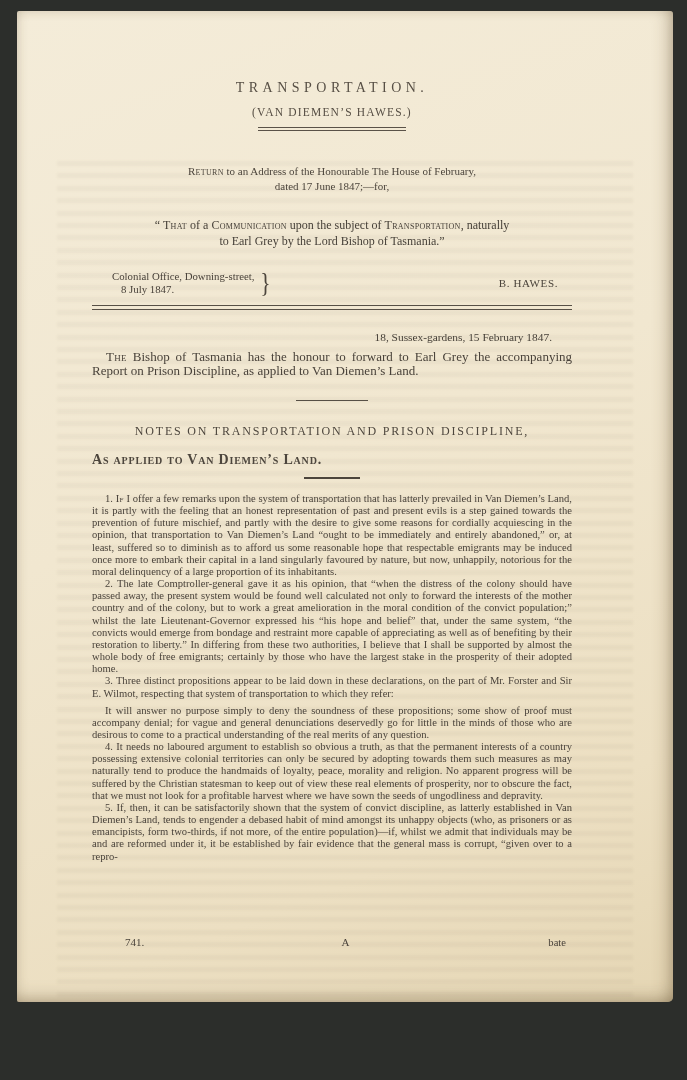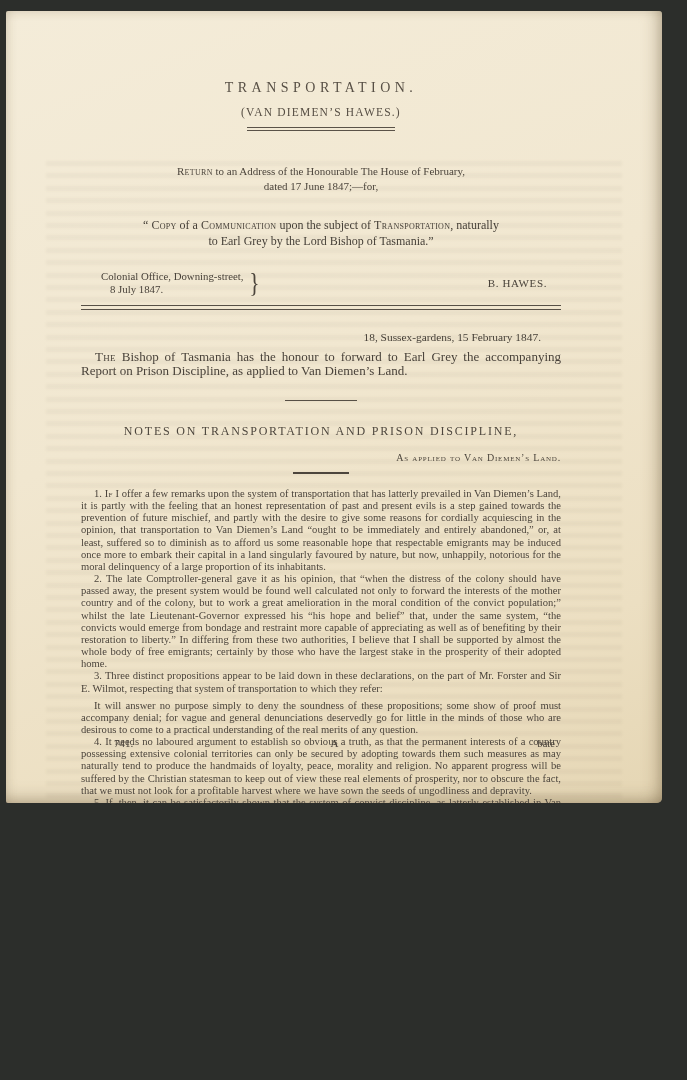--- a/index.html
+++ b/index.html
@@ -4,21 +4,21 @@
 <style>
   html,body{margin:0;padding:0;}
   body{
     width:687px;height:1080px;
     background:#2c2e2b;
     position:relative;
     font-family:"Liberation Serif", serif;
     overflow:hidden;
   }
   .page{
-    position:absolute;left:6px;top:11px;width:656px;height:792px;
+    position:absolute;left:17px;top:11px;width:656px;height:991px;
     background:linear-gradient(158deg,#f4ecd9 0%,#f1e7d0 45%,#ecdfc2 80%,#e5d6b4 100%);
     border-radius:2px 3px 5px 2px;
     box-shadow: inset -12px 0 18px -10px rgba(95,75,45,.45),
                 inset 0 -12px 18px -10px rgba(95,75,45,.40),
                 inset 6px 4px 14px -10px rgba(95,75,45,.35);
     overflow:hidden;
     color:#49423a;
   }
   .bleed-through{
     position:absolute;left:40px;right:40px;top:150px;height:840px;
@@ -56,21 +56,21 @@
   .imprint-spacer{flex:1;}
   .imprint-signature{align-self:center;font-size:11px;letter-spacing:.6px;margin-right:14px;}
 
   .double-rule{height:3px;border-top:1px solid #575046;border-bottom:1px solid #575046;margin-top:9px;}
 
   .dateline{margin:21px 20px 0 0;text-align:right;font-size:11.4px;color:#453f37;}
   .letter-body{margin:7px 0 0 0;text-align:justify;font-size:13px;line-height:13.5px;text-indent:14px;}
 
   .short-rule{width:72px;border-top:1px solid #575046;margin:23px auto 0 auto;}
   .notes-heading{margin:23px 0 0 0;text-align:center;font-size:12px;font-weight:normal;letter-spacing:1.8px;color:#4d463d;}
-  .notes-subheading{margin:13px 0 0 0;text-align:right;font-size:10px;font-weight:normal;letter-spacing:.8px;font-variant:small-caps;color:#4d463d;}
+  .notes-subheading{margin:13px 0 0 0;text-align:left;font-size:14px;font-weight:bold;letter-spacing:.8px;font-variant:small-caps;color:#4d463d;}
   .thick-rule{width:56px;border-top:2.5px solid #4c453c;margin:9px auto 0 auto;}
 
   .body-text{margin-top:14px;font-size:10.6px;line-height:12.15px;color:#4a433b;}
   .para{margin:0;text-align:justify;text-indent:13px;}
   .prop-list{margin:4px 0 5px 63px;}
   .prop-item{margin:0;padding-left:12px;text-indent:-12px;text-align:left;}
   .interjection{margin-top:5px;}
 
   .page-footer{
     position:absolute;left:75px;width:480px;bottom:54px;
@@ -93,21 +93,21 @@
     <h1 class="doc-title">TRANSPORTATION.</h1>
     <h2 class="doc-subtitle">(VAN DIEMEN’S HAWES.)</h2>
     <div class="title-rule"></div>
 
     <div class="return-notice">
       <div><span class="seg-smallcaps">Return</span><span class="seg-normal"> to an Address of the Honourable The House of February,</span></div>
       <div><span class="seg-normal">dated 17 June 1847;—</span><span class="seg-italic">for</span><span class="seg-normal">,</span></div>
     </div>
 
     <div class="copy-notice">
-      <div><span class="seg-normal">“ </span><span class="seg-smallcaps">Copy</span><span class="seg-normal"> of a </span><span class="seg-smallcaps">Communication</span><span class="seg-normal"> upon the subject of </span><span class="seg-smallcaps">Transportation</span><span class="seg-normal">, naturally</span></div>
+      <div><span class="seg-normal">“ </span><span class="seg-smallcaps">That</span><span class="seg-normal"> of a </span><span class="seg-smallcaps">Communication</span><span class="seg-normal"> upon the subject of </span><span class="seg-smallcaps">Transportation</span><span class="seg-normal">, naturally</span></div>
       <div><span class="seg-normal">to Earl </span><span class="seg-italic">Grey</span><span class="seg-normal"> by the Lord Bishop of </span><span class="seg-italic">Tasmania</span><span class="seg-normal">.”</span></div>
     </div>
 
     <div class="imprint">
       <div class="imprint-address">
         <div class="l1">Colonial Office, Downing-street,</div>
         <div class="l2">8 July 1847.</div>
       </div>
       <div class="imprint-brace">}</div>
       <div class="imprint-spacer"></div>

